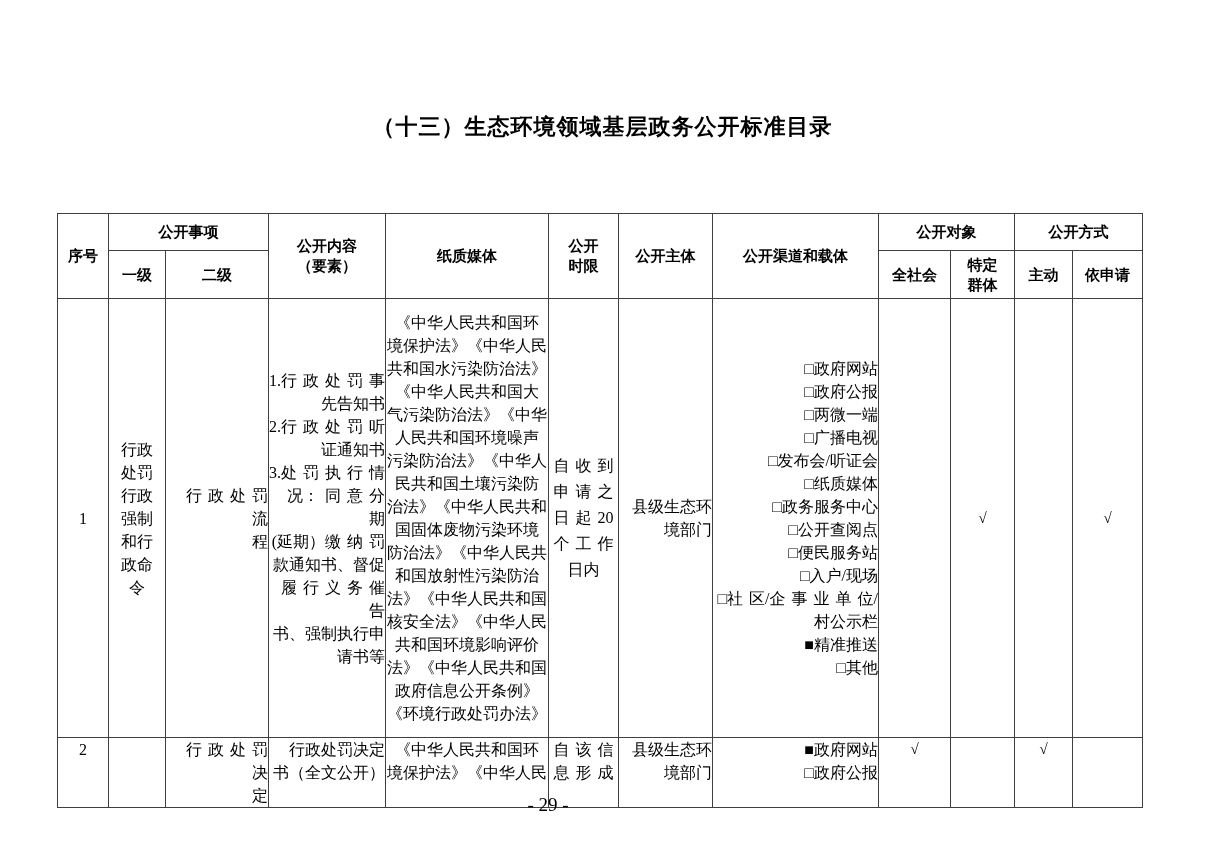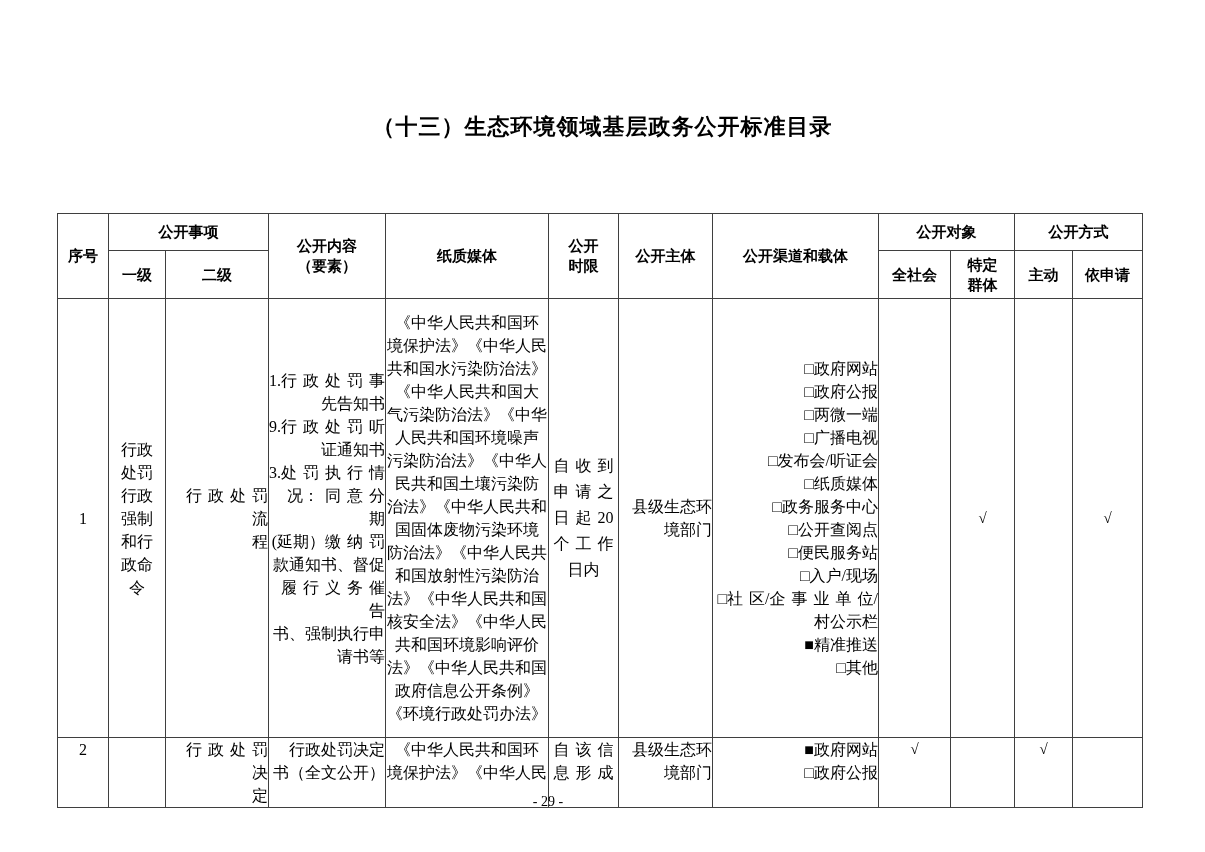--- a/index.html
+++ b/index.html
@@ -33,21 +33,21 @@
   tr.r2{height:53px;}
   td{font-size:16px;line-height:23px;vertical-align:middle;}
   td.ctr{text-align:center;}
   td.lft{text-align:right;padding-left:8px;padding-right:6px;}
   td.top{vertical-align:top;padding-top:4px;}
   td.time{line-height:26px;text-align:center;padding-left:5px;padding-right:5px;}
   td.basis{text-align:center;padding-left:4px;padding-right:4px;}
   td.tick{text-align:center;font-size:15px;}
   .page-num{
     position:absolute;top:794px;left:0;width:1096px;text-align:center;
-    font-size:14px;font-family:"Liberation Serif","DejaVu Serif",serif;
+    font-size:19px;font-family:"Liberation Serif","DejaVu Serif",serif;
   }
 </style>
 </head>
 <body>
 
 <div class="doc-title">（十三）生态环境领域基层政务公开标准目录</div>
 
 <table class="std">
   <colgroup>
     <col style="width:51px">
@@ -94,21 +94,21 @@
 处罚
 行政
 强制
 和行
 政命
 令</td>
       <td class="lft">行 政 处 罚 流
 程</td>
       <td class="lft">1.行 政 处 罚 事
 先告知书
-9.行 政 处 罚 听
+2.行 政 处 罚 听
 证通知书
 3.处 罚 执 行 情
 况： 同 意 分 期
 (延期）缴 纳 罚
 款通知书、督促
 履 行 义 务 催 告
 书、强制执行申
 请书等</td>
       <td class="basis">《中华人民共和国环
 境保护法》《中华人民

